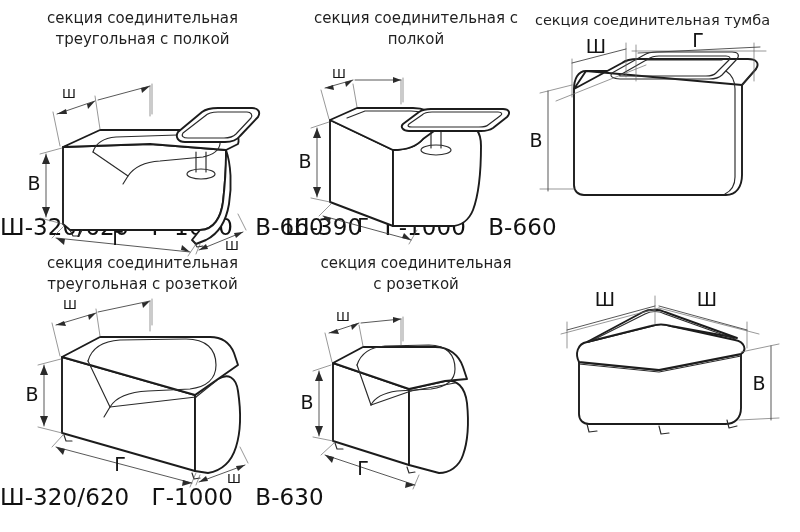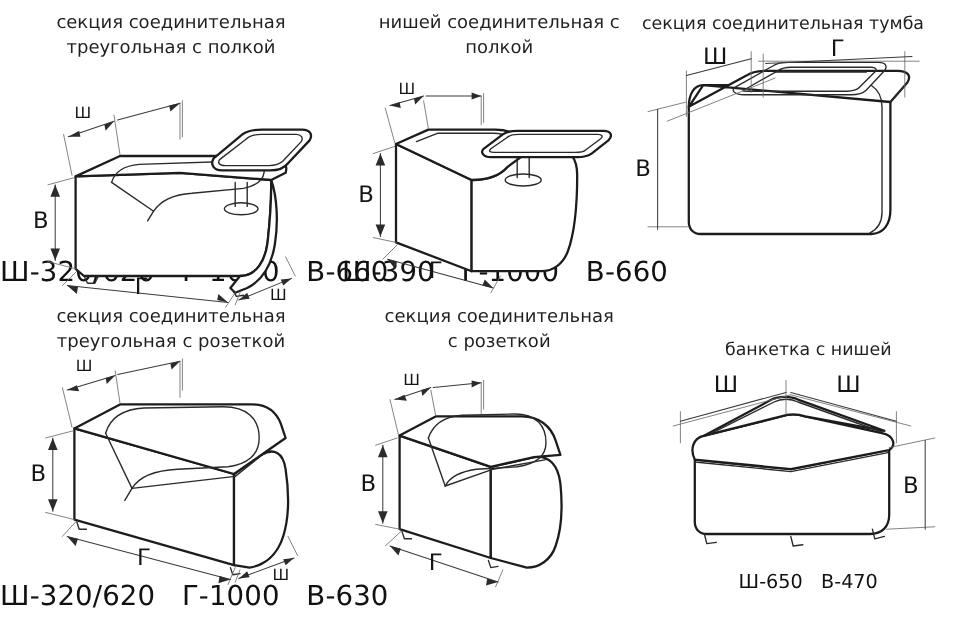--- a/index.html
+++ b/index.html
@@ -175,21 +175,21 @@
         <path class="dim-line" d="M199,196 L243,178"></path>
         <polygon class="dim-arrow" points="199,196 208,195 206,190"></polygon>
         <polygon class="dim-arrow" points="243,178 234,179 236,184"></polygon>
         <text class="dim-label" x="232" y="196" text-anchor="middle">Ш</text>
       </svg>
     </div>
     <div class="panel-dims dims-lg" style="margin-top:2px;">Ш-320/620   Г-1000   В-660</div>
   </div>
 
   <div class="panel" style="left:285px; top:8px; width:262px; height:244px;">
-    <div class="panel-title">нишей соединительная с
+    <div class="panel-title">секция соединительная с
 полкой</div>
     <div class="figure" style="height:158px; margin-top:4px;">
       <svg viewBox="0 0 262 158" preserveAspectRatio="xMidYMid meet">
 
         <path class="body-line" d="M45,66 L45,148 L108,172 L108,96 Z"></path>
         <path class="body-line" d="M108,96 C122,96 132,92 138,85
                                     C144,76 150,70 162,70
                                     L178,70 C190,70 196,78 196,92
                                     C196,118 194,140 188,156
                                     C184,166 176,172 166,172
@@ -405,21 +405,20 @@
         <path class="dim-ext" d="M134,168 L128,182"></path>
         <path class="dim-line" d="M40,148 L130,178"></path>
         <polygon class="dim-arrow" points="40,148 49,150 47,156"></polygon>
         <polygon class="dim-arrow" points="130,178 121,175 120,181"></polygon>
         <text class="dim-label big" x="78" y="168" text-anchor="middle">Г</text>
       </svg>
     </div>
   </div>
 
   <div class="panel" style="left:547px; top:282px; width:253px; height:250px;">
-    <div class="panel-title small">банкетка с нишей</div>
     <div class="figure" style="height:158px; margin-top:10px;">
       <svg viewBox="0 0 253 158" preserveAspectRatio="xMidYMid meet">
 
         <path class="body-line" d="M32,70 L32,122 C32,128 36,132 42,132
                                     L178,132 C188,132 194,126 194,116
                                     L194,62 L112,78 Z"></path>
 
         <path class="body-line" d="M32,70 C28,62 30,52 40,50
                                     L104,34 C110,32 118,32 124,34
                                     L188,48 C198,50 200,58 194,62
@@ -446,16 +445,15 @@
         <path class="dim-ext" d="M200,30 L200,56"></path>
         <path class="dim-line" d="M112,14 L200,38"></path>
         <text class="dim-label big" x="160" y="14" text-anchor="middle">Ш</text>
 
         <path class="dim-ext" d="M194,60 L232,52"></path>
         <path class="dim-ext" d="M192,128 L232,126"></path>
         <path class="dim-line" d="M224,54 L224,128"></path>
         <text class="dim-label big" x="212" y="98" text-anchor="middle">В</text>
       </svg>
     </div>
-    <div class="panel-dims dims-sm" style="margin-top:4px;">Ш-650   В-470</div>
   </div>
 
 </div>
 
 </body></html>

